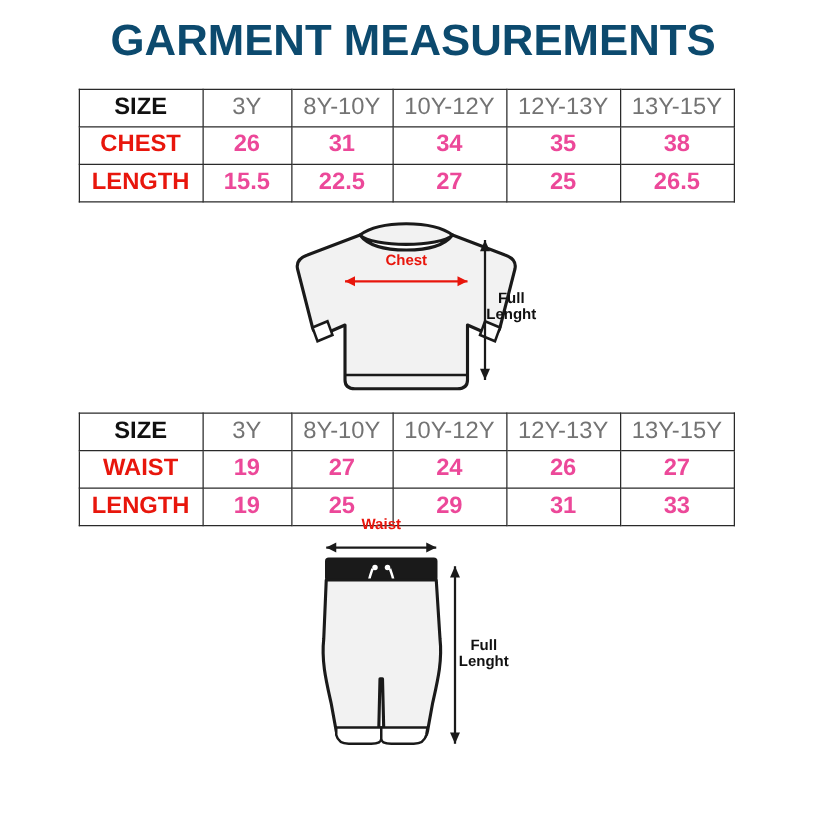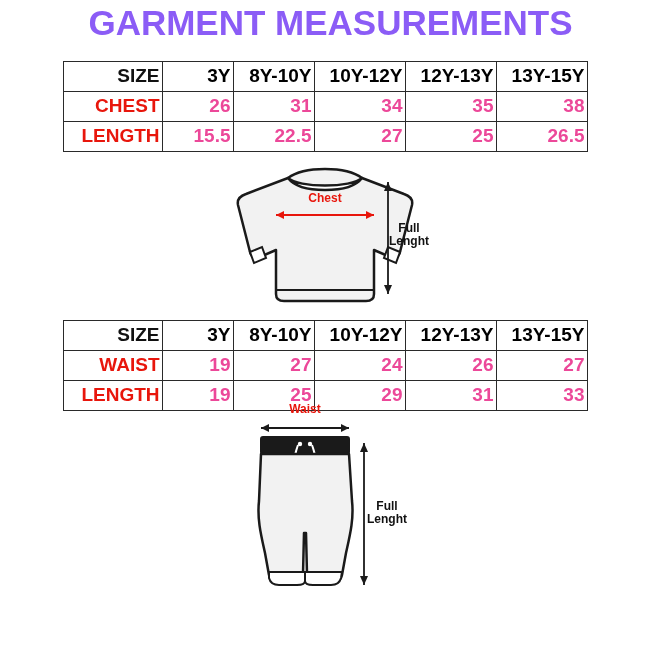--- a/index.html
+++ b/index.html
@@ -15,58 +15,58 @@
     position: relative;
   }
   .page {
     width: 650px;
     height: 650px;
     position: relative;
     box-sizing: border-box;
   }
   .main-title {
     text-align: center;
-    color: #8b5cf6;
+    color: #0c4a6e;
     font-size: 35px;
     font-weight: bold;
     letter-spacing: 0px;
-    margin: 4px 0 0 0;
+    margin: 14px 0 0 0;
     line-height: 1.1;
     font-family: "Liberation Sans", sans-serif;
     padding-left: 11px;
   }
 
   
   .size-table {
     border-collapse: collapse;
     margin: 0 auto;
     table-layout: fixed;
   }
   .size-table td {
     border: 1px solid #2a2a2a;
-    text-align: right;
+    text-align: center;
     vertical-align: middle;
     height: 29px;
     font-size: 19px;
     font-weight: bold;
     font-family: "Liberation Sans", sans-serif;
     color: #111111;
     padding: 0 2px;
   }
   .size-table td.hdr-label {
     color: #111111;
     font-weight: bold;
   }
   .size-table td.row-label {
     color: #e8160c;
     font-weight: bold;
   }
   .size-table td.hdr-col {
-    color: #000000;
-    font-weight: bold;
+    color: #737373;
+    font-weight: normal;
   }
   .size-table td.val {
     color: #ec4899;
     font-weight: bold;
   }
   .col-label { width: 94px; }
   .col-a { width: 66px; }
   .col-b { width: 76px; margin-left: 30px; }
   .col-c { width: 86px; }
   .col-d { width: 86px; }

